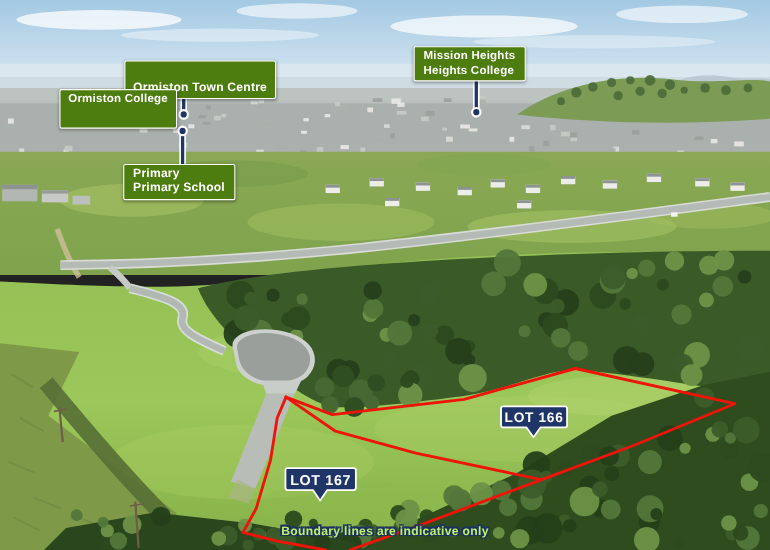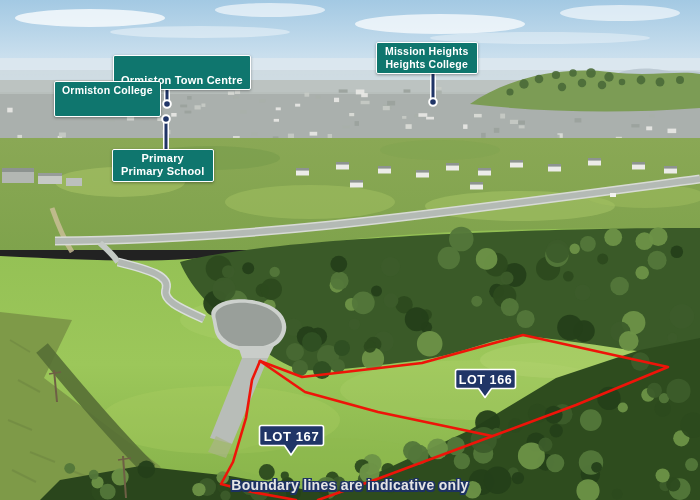--- a/index.html
+++ b/index.html
@@ -3,36 +3,36 @@
 <meta charset="utf-8">
 <style>
   html,body{margin:0;padding:0;background:#222;}
   #stage{
     position:relative;width:700px;height:500px;overflow:hidden;
     font-family:"Liberation Sans",sans-serif;
   }
   #scene{position:absolute;left:0;top:0;}
   .map-label{
     position:absolute;
-    background:#0f766e;color:#ffffff;border:1.5px solid #ffffff;border-radius:2px;
-    font-weight:bold;text-align:center;letter-spacing:.2px;white-space:nowrap;
+    background:#4d7c0f;color:#ffffff;border:1.5px solid #ffffff;border-radius:2px;
+    font-weight:bold;text-align:left;letter-spacing:.2px;white-space:nowrap;
     box-shadow:0 1px 3px rgba(0,0,0,.35);
   }
   #label-town-centre{left:113px;top:55px;font-size:11px;padding:18px 7px 3px;}
   #label-college{left:54px;top:81px;font-size:10.5px;padding:2px 7px 20px;}
   #label-mission{left:376px;top:42px;font-size:10.5px;padding:2px 8px 3px;line-height:12.5px;}
   #label-primary{left:112px;top:149px;font-size:11px;padding:2px 8px 3px;line-height:13px;}
   .lot-svg{position:absolute;overflow:visible;}
   #lot166-svg{left:452px;top:367px;}
   #lot167-svg{left:256px;top:423px;}
   .lot-bubble{fill:#203567;stroke:#ffffff;stroke-width:1.6;stroke-linejoin:round;}
   .lot-text{fill:#ffffff;font-weight:bold;font-family:"Liberation Sans",sans-serif;letter-spacing:.6px;}
   #disclaimer{
     position:absolute;left:50%;top:477px;transform:translateX(-50%);
-    font-size:14px;font-weight:bold;color:#e5e5e5;letter-spacing:.3px;white-space:nowrap;
+    font-size:11px;font-weight:bold;color:#bef264;letter-spacing:.3px;white-space:nowrap;
     text-shadow:-1.5px -1.5px 0 #1d3263,1.5px -1.5px 0 #1d3263,-1.5px 1.5px 0 #1d3263,
                  1.5px 1.5px 0 #1d3263,-1.5px 0 0 #1d3263,1.5px 0 0 #1d3263,
                  0 -1.5px 0 #1d3263,0 1.5px 0 #1d3263;
   }
 </style>
 </head>
 <body>
 
 <div id="stage">
 

